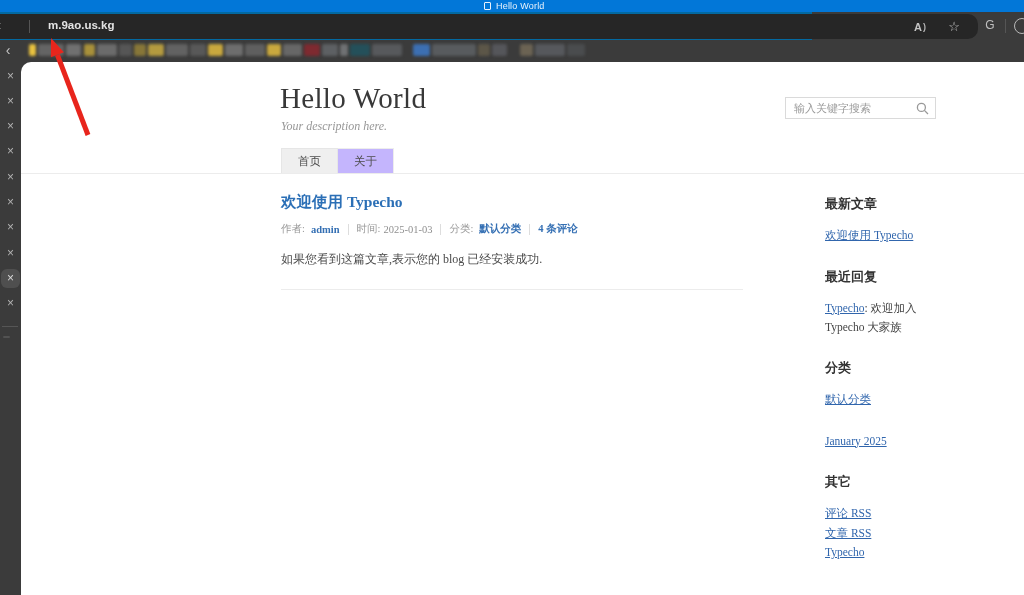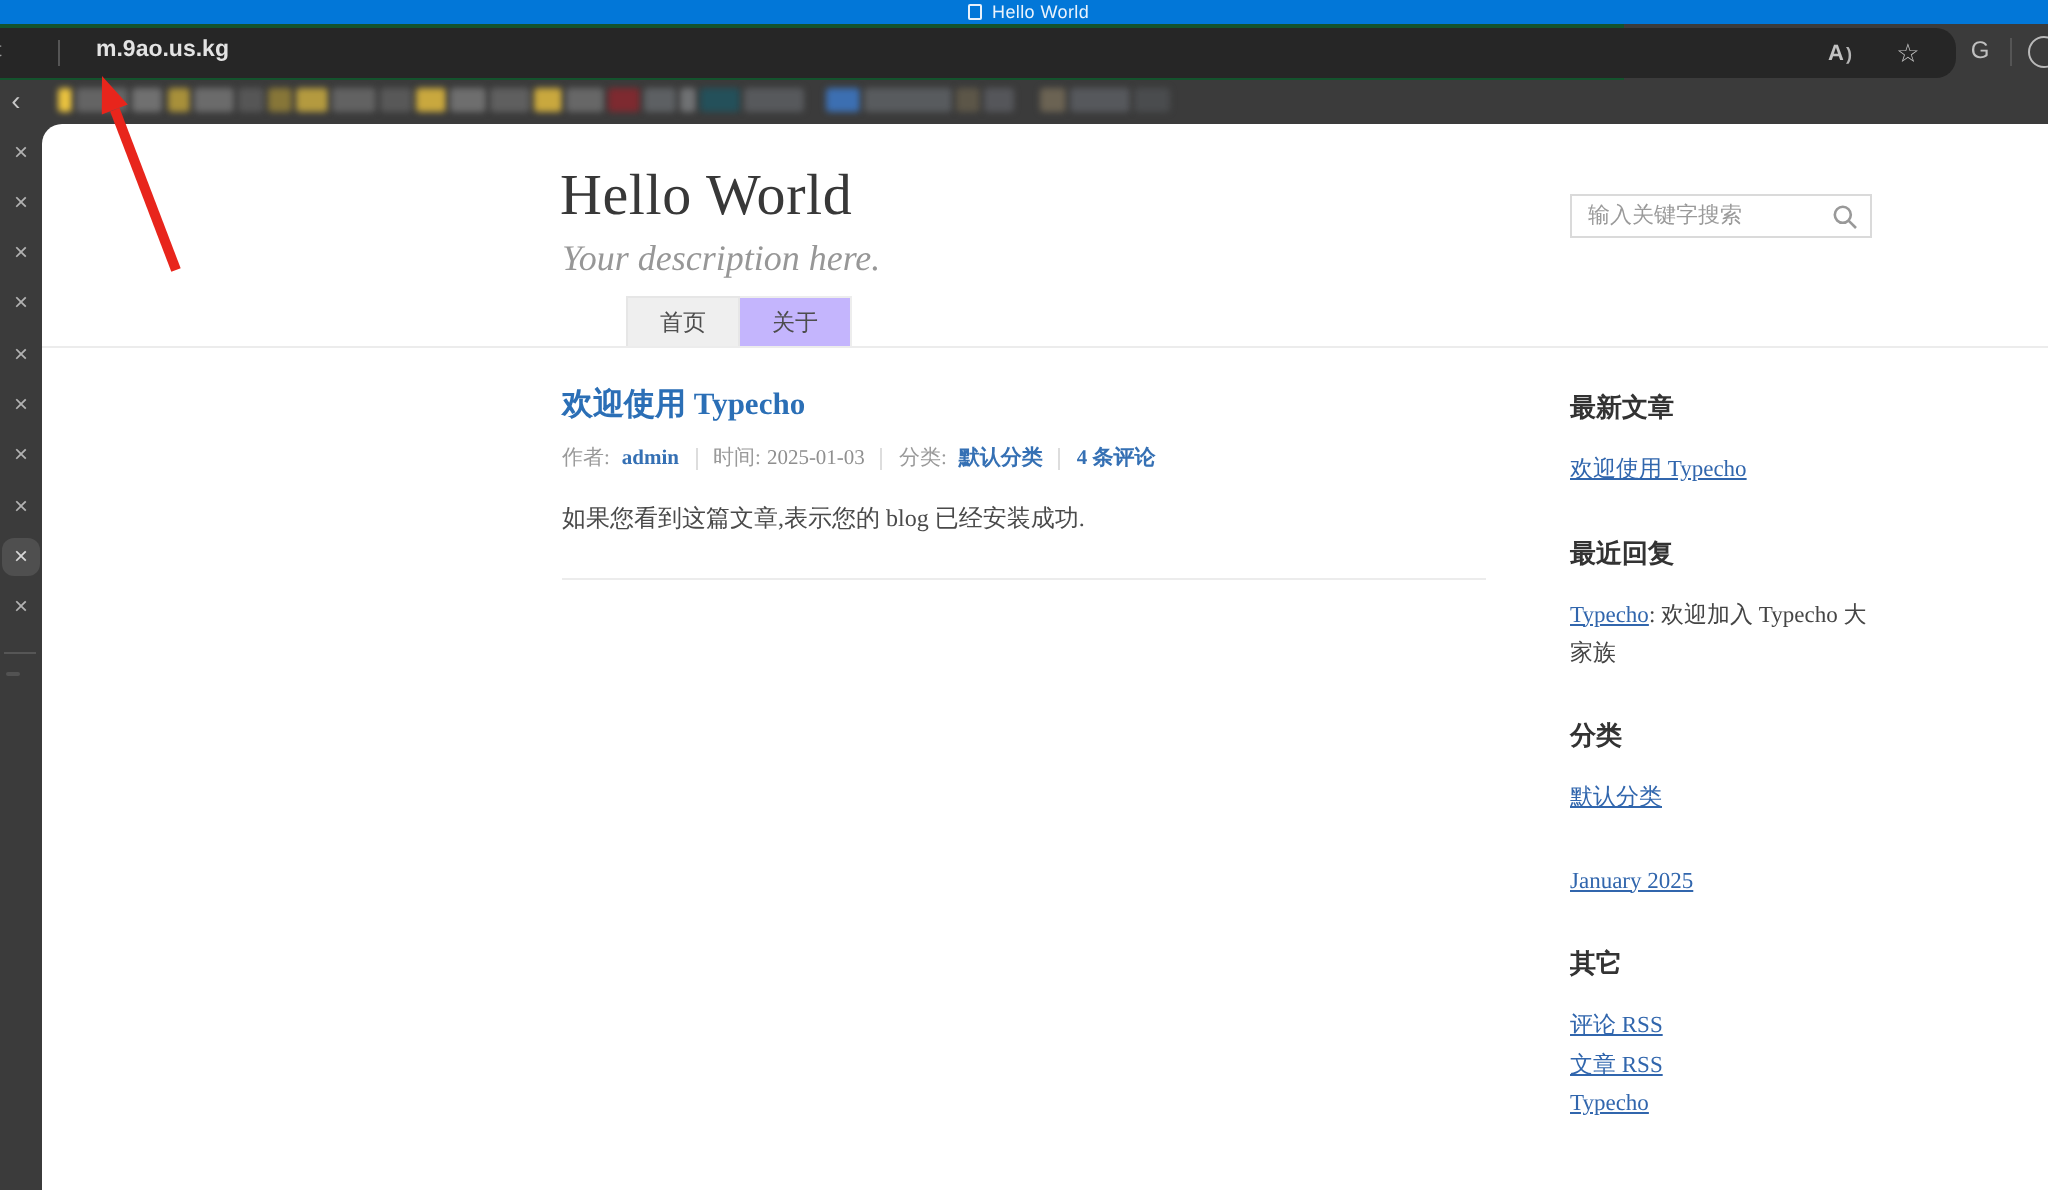--- a/index.html
+++ b/index.html
@@ -7,21 +7,21 @@
   .stage {
     position:relative; width:1024px; height:595px; overflow:hidden;
     background:#3b3b3b; font-family:"Liberation Sans","DejaVu Sans",sans-serif;
   }
   
   .titlebar { position:absolute; left:0; top:0; width:1024px; height:12px; background:#0277d8; }
   .tb-tab { position:absolute; left:484px; top:0; height:12px; display:flex; align-items:center; gap:5px; color:#fff; }
   .tb-ico { width:7px; height:8px; border:1px solid #e8f1fb; border-radius:1px; display:inline-block; }
   .tb-title { font-size:9px; letter-spacing:.2px; color:#eaf3fc; }
 
-  .toolbar { position:absolute; left:0; top:12px; width:812px; height:28px; background:#14532d; }
+  .toolbar { position:absolute; left:0; top:12px; width:812px; height:28px; background:#0369a1; }
   .urlbox { position:absolute; left:0; top:2px; width:978px; height:25px; background:#262626;
             border-radius:0 10px 10px 0; display:flex; align-items:center; }
   .site-glyph { position:absolute; left:-2px; top:6px; width:8px; height:12px; color:#9a9a9a; font-size:10px; overflow:hidden; }
   .url-sep { position:absolute; left:29px; top:6px; width:1px; height:13px; background:#555; }
   .url-text { position:absolute; left:48px; top:5px; font-size:11.5px; font-weight:600; color:#e3e3e3; }
   .icon-btn { position:absolute; top:4px; width:20px; height:17px; color:#c3c3c3; font-size:12px;
               display:flex; align-items:center; justify-content:center; }
   .ra { left:910px; font-size:11px; font-weight:600; }
   .ra .paren { font-size:9px; margin-left:1px; color:#b5b5b5; }
   .star { left:944px; font-size:13px; }
@@ -38,23 +38,23 @@
   .tab-x { position:absolute; left:1px; width:19px; height:19px; color:#b2b2b2; font-size:12px;
            display:flex; align-items:center; justify-content:center; border-radius:6px; }
   .tab-x.active { background:#4f4f4f; color:#d8d8d8; }
   .strip-div { position:absolute; left:2px; width:16px; height:1px; background:#565656; }
   .strip-dim { position:absolute; left:3px; width:7px; height:2px; background:#525252; border-radius:1px; }
 
   
   .surface { position:absolute; left:21px; top:62px; width:1003px; height:533px; background:#ffffff;
              border-top-left-radius:10px; font-family:"Liberation Serif","DejaVu Serif",serif; }
   .site-title { position:absolute; left:259px; top:20px; font-size:29px; font-weight:400; color:#383838; letter-spacing:.3px; }
-  .site-desc { position:absolute; left:260px; top:57px; font-size:18px; font-style:italic; color:#979797; }
+  .site-desc { position:absolute; left:260px; top:57px; font-size:12px; font-style:italic; color:#979797; }
   .hr-header { position:absolute; left:0; right:0; top:111px; border-top:1px solid #ececec; }
-  .nav { position:absolute; left:260px; top:86px; display:flex;margin-left:32px; }
+  .nav { position:absolute; left:260px; top:86px; display:flex; }
   .nav-tab { height:26px; padding:0 16px; font-size:11.5px; color:#4d4d4d; display:flex; align-items:center;
              font-family:"Liberation Sans","DejaVu Sans",sans-serif; background:#c4b5fd; border:1px solid #ededed; border-bottom:none; }
   .nav-tab.active { background:#efefef; border-color:#e6e6e6; }
   .nav-tab + .nav-tab { border-left:none; }
 
   .article { position:absolute; left:260px; top:130px; width:462px; }
   .post-title { font-size:15.5px; font-weight:700; color:#2b6fb6; }
   .post-meta { margin-top:9px; font-size:10.5px; color:#9a9a9a; display:flex; align-items:center; }
   .post-meta .sep { width:1px; height:11px; background:#ddd; margin:0 8px; }
   .post-meta a { color:#3570b4; font-weight:700; text-decoration:none; margin-left:6px; }
@@ -63,21 +63,21 @@
   .post-div { margin-top:21px; border-bottom:1px solid #ececec; width:100%; }
 
   .sidebar { position:absolute; left:764px; top:35px; width:155px; }
   .searchbox { position:relative; width:151px; height:22px; border:1px solid #dadada; background:#fff; }
   .searchbox input { position:absolute; left:0; top:0; width:100%; height:100%; border:none; outline:none;
                      padding:0 26px 0 8px; font-size:11px; color:#444; background:transparent;
                      font-family:"Liberation Sans","DejaVu Sans",sans-serif; }
   .searchbox input::placeholder { color:#9a9a9a; }
   .search-ico { position:absolute; right:6px; top:4px; width:13px; height:13px; }
   .sb-gap { height:76px; }
-  .sb-sec { margin-bottom:22px; }
+  .sb-sec { margin-bottom:22px;margin-left:40px; }
   .sb-sec h3 { font-size:13px; font-weight:700; color:#333; margin-bottom:13px;
                font-family:"Liberation Sans","DejaVu Sans",sans-serif; }
   .sb-link { display:block; font-size:11.5px; color:#3166ad; text-decoration:underline; line-height:19.5px; cursor:pointer; }
   .sb-text { font-size:11.5px; color:#454545; }
   .sb-inline { font-size:11.5px; line-height:19px; }
 
   
   .arrow-overlay { position:absolute; left:38px; top:32px; width:64px; height:110px; z-index:60; pointer-events:none; }
 </style>
 </head>

